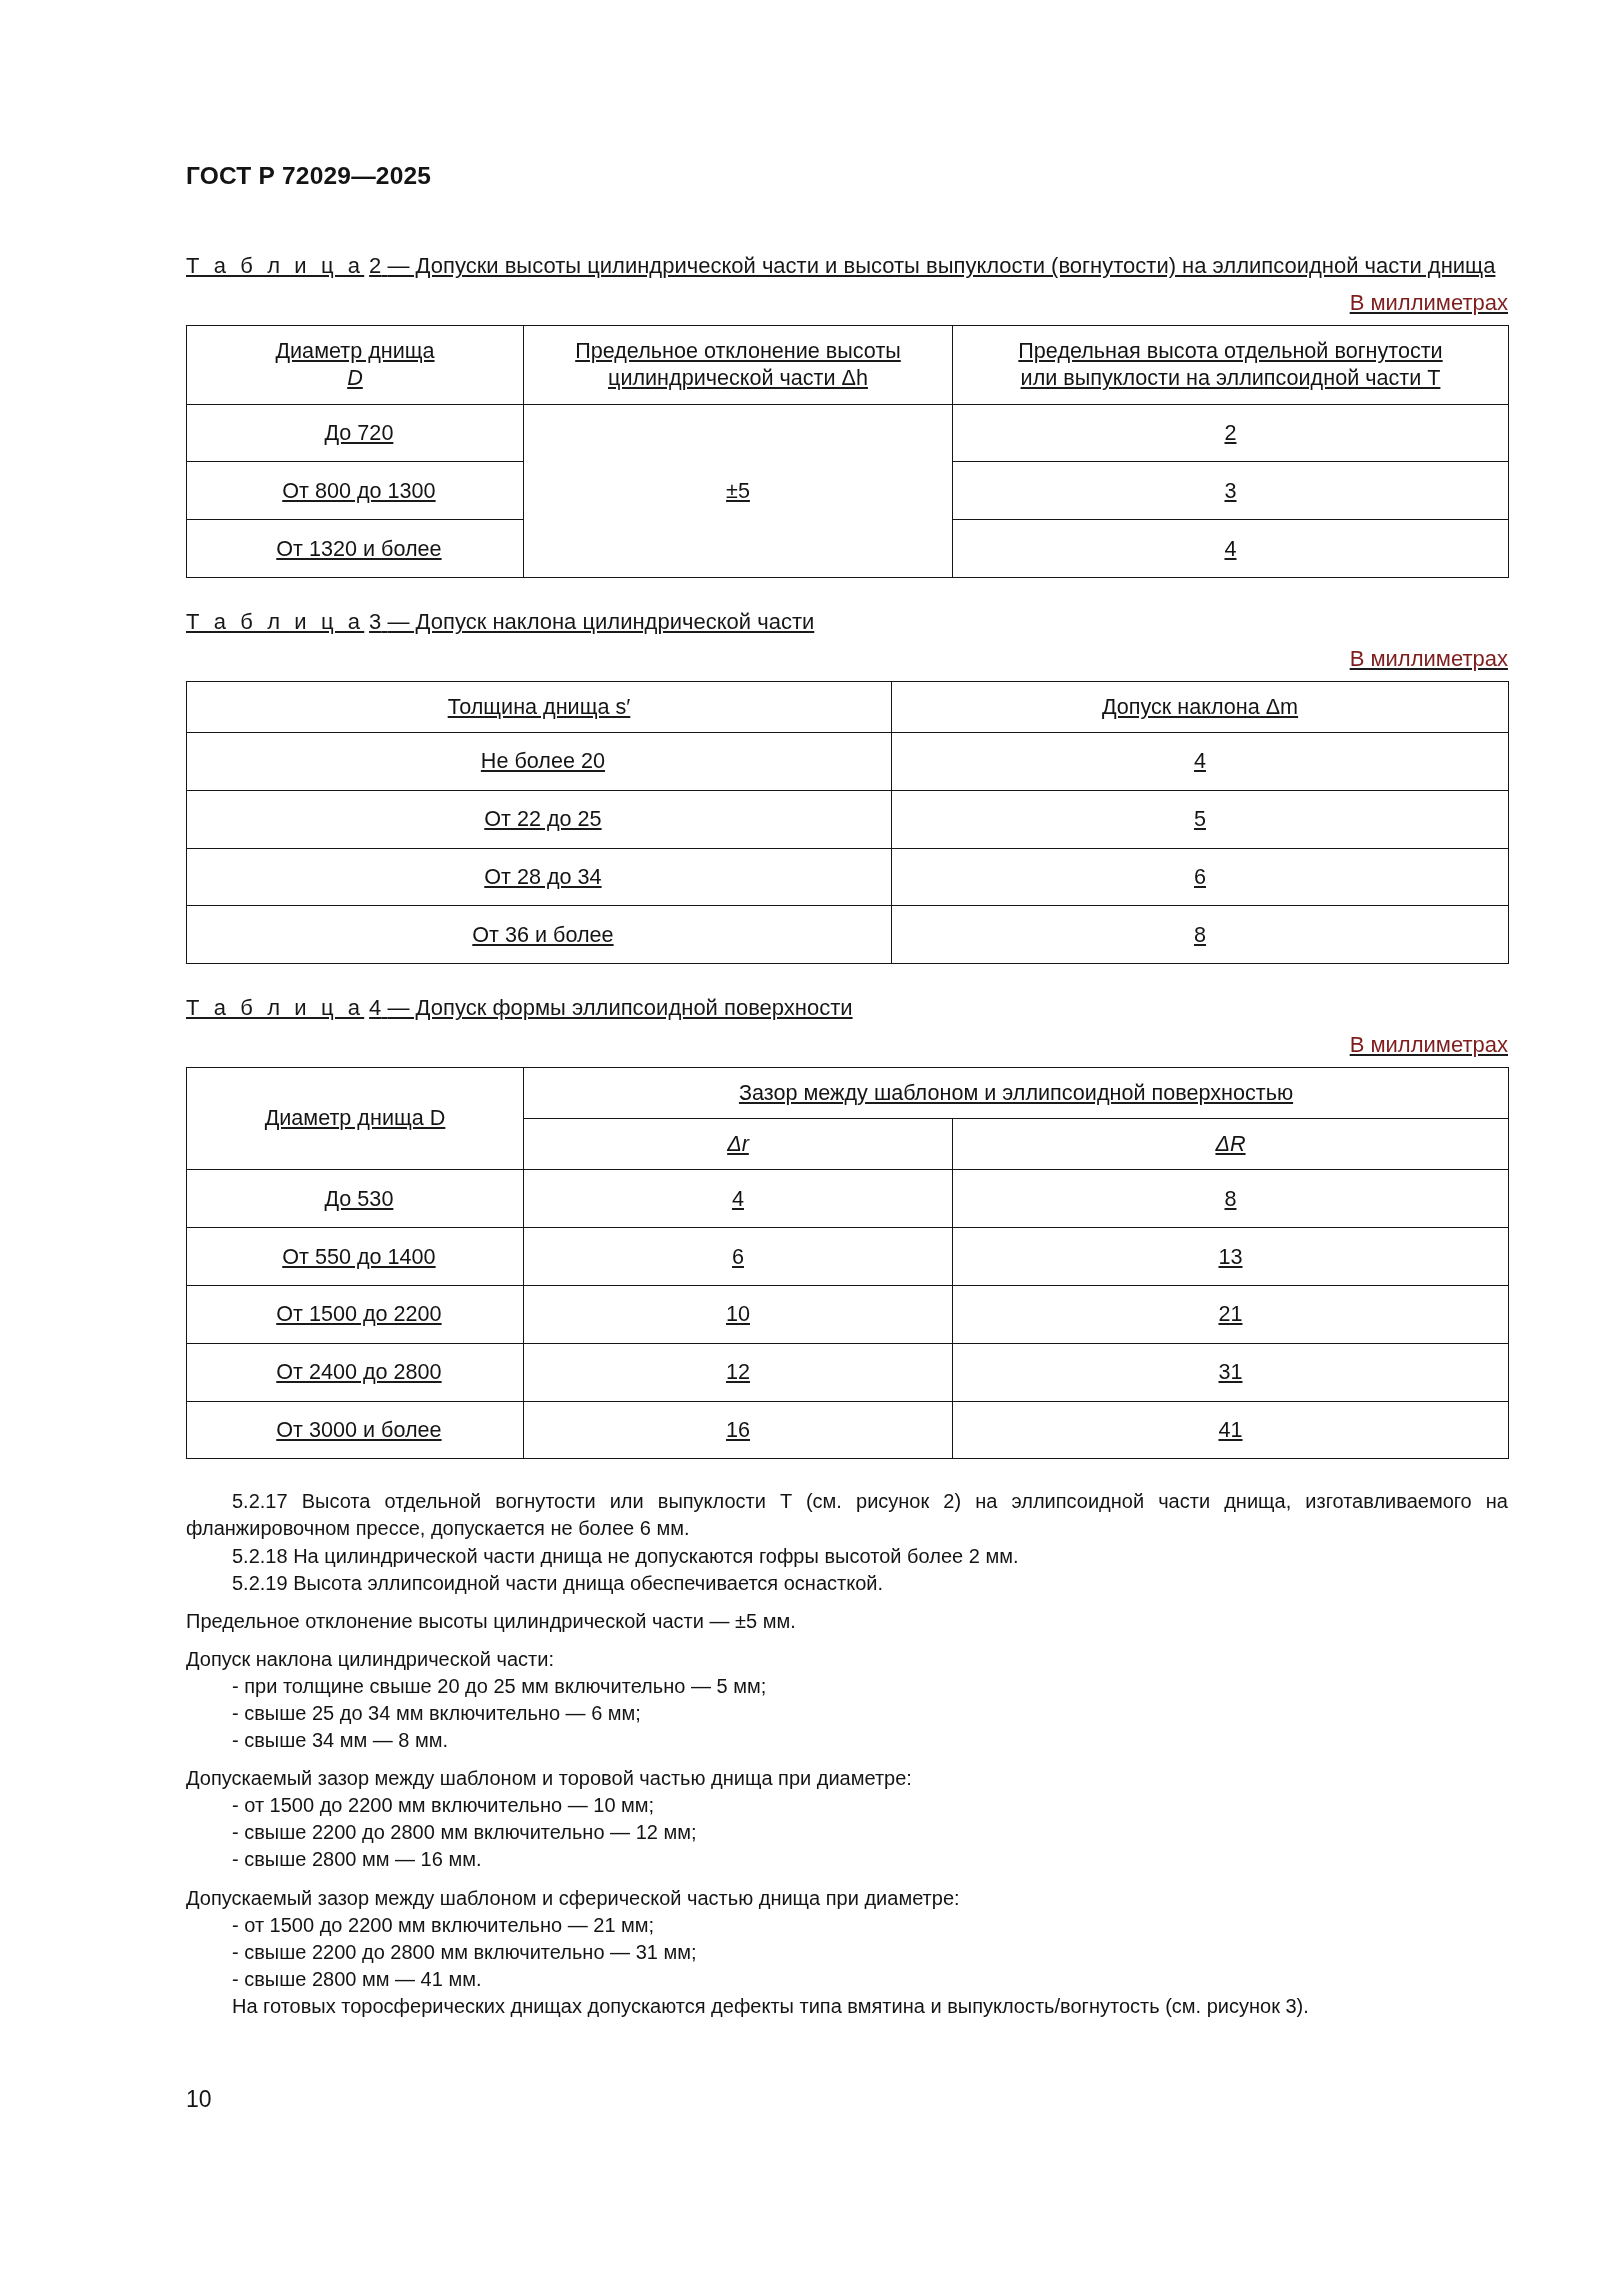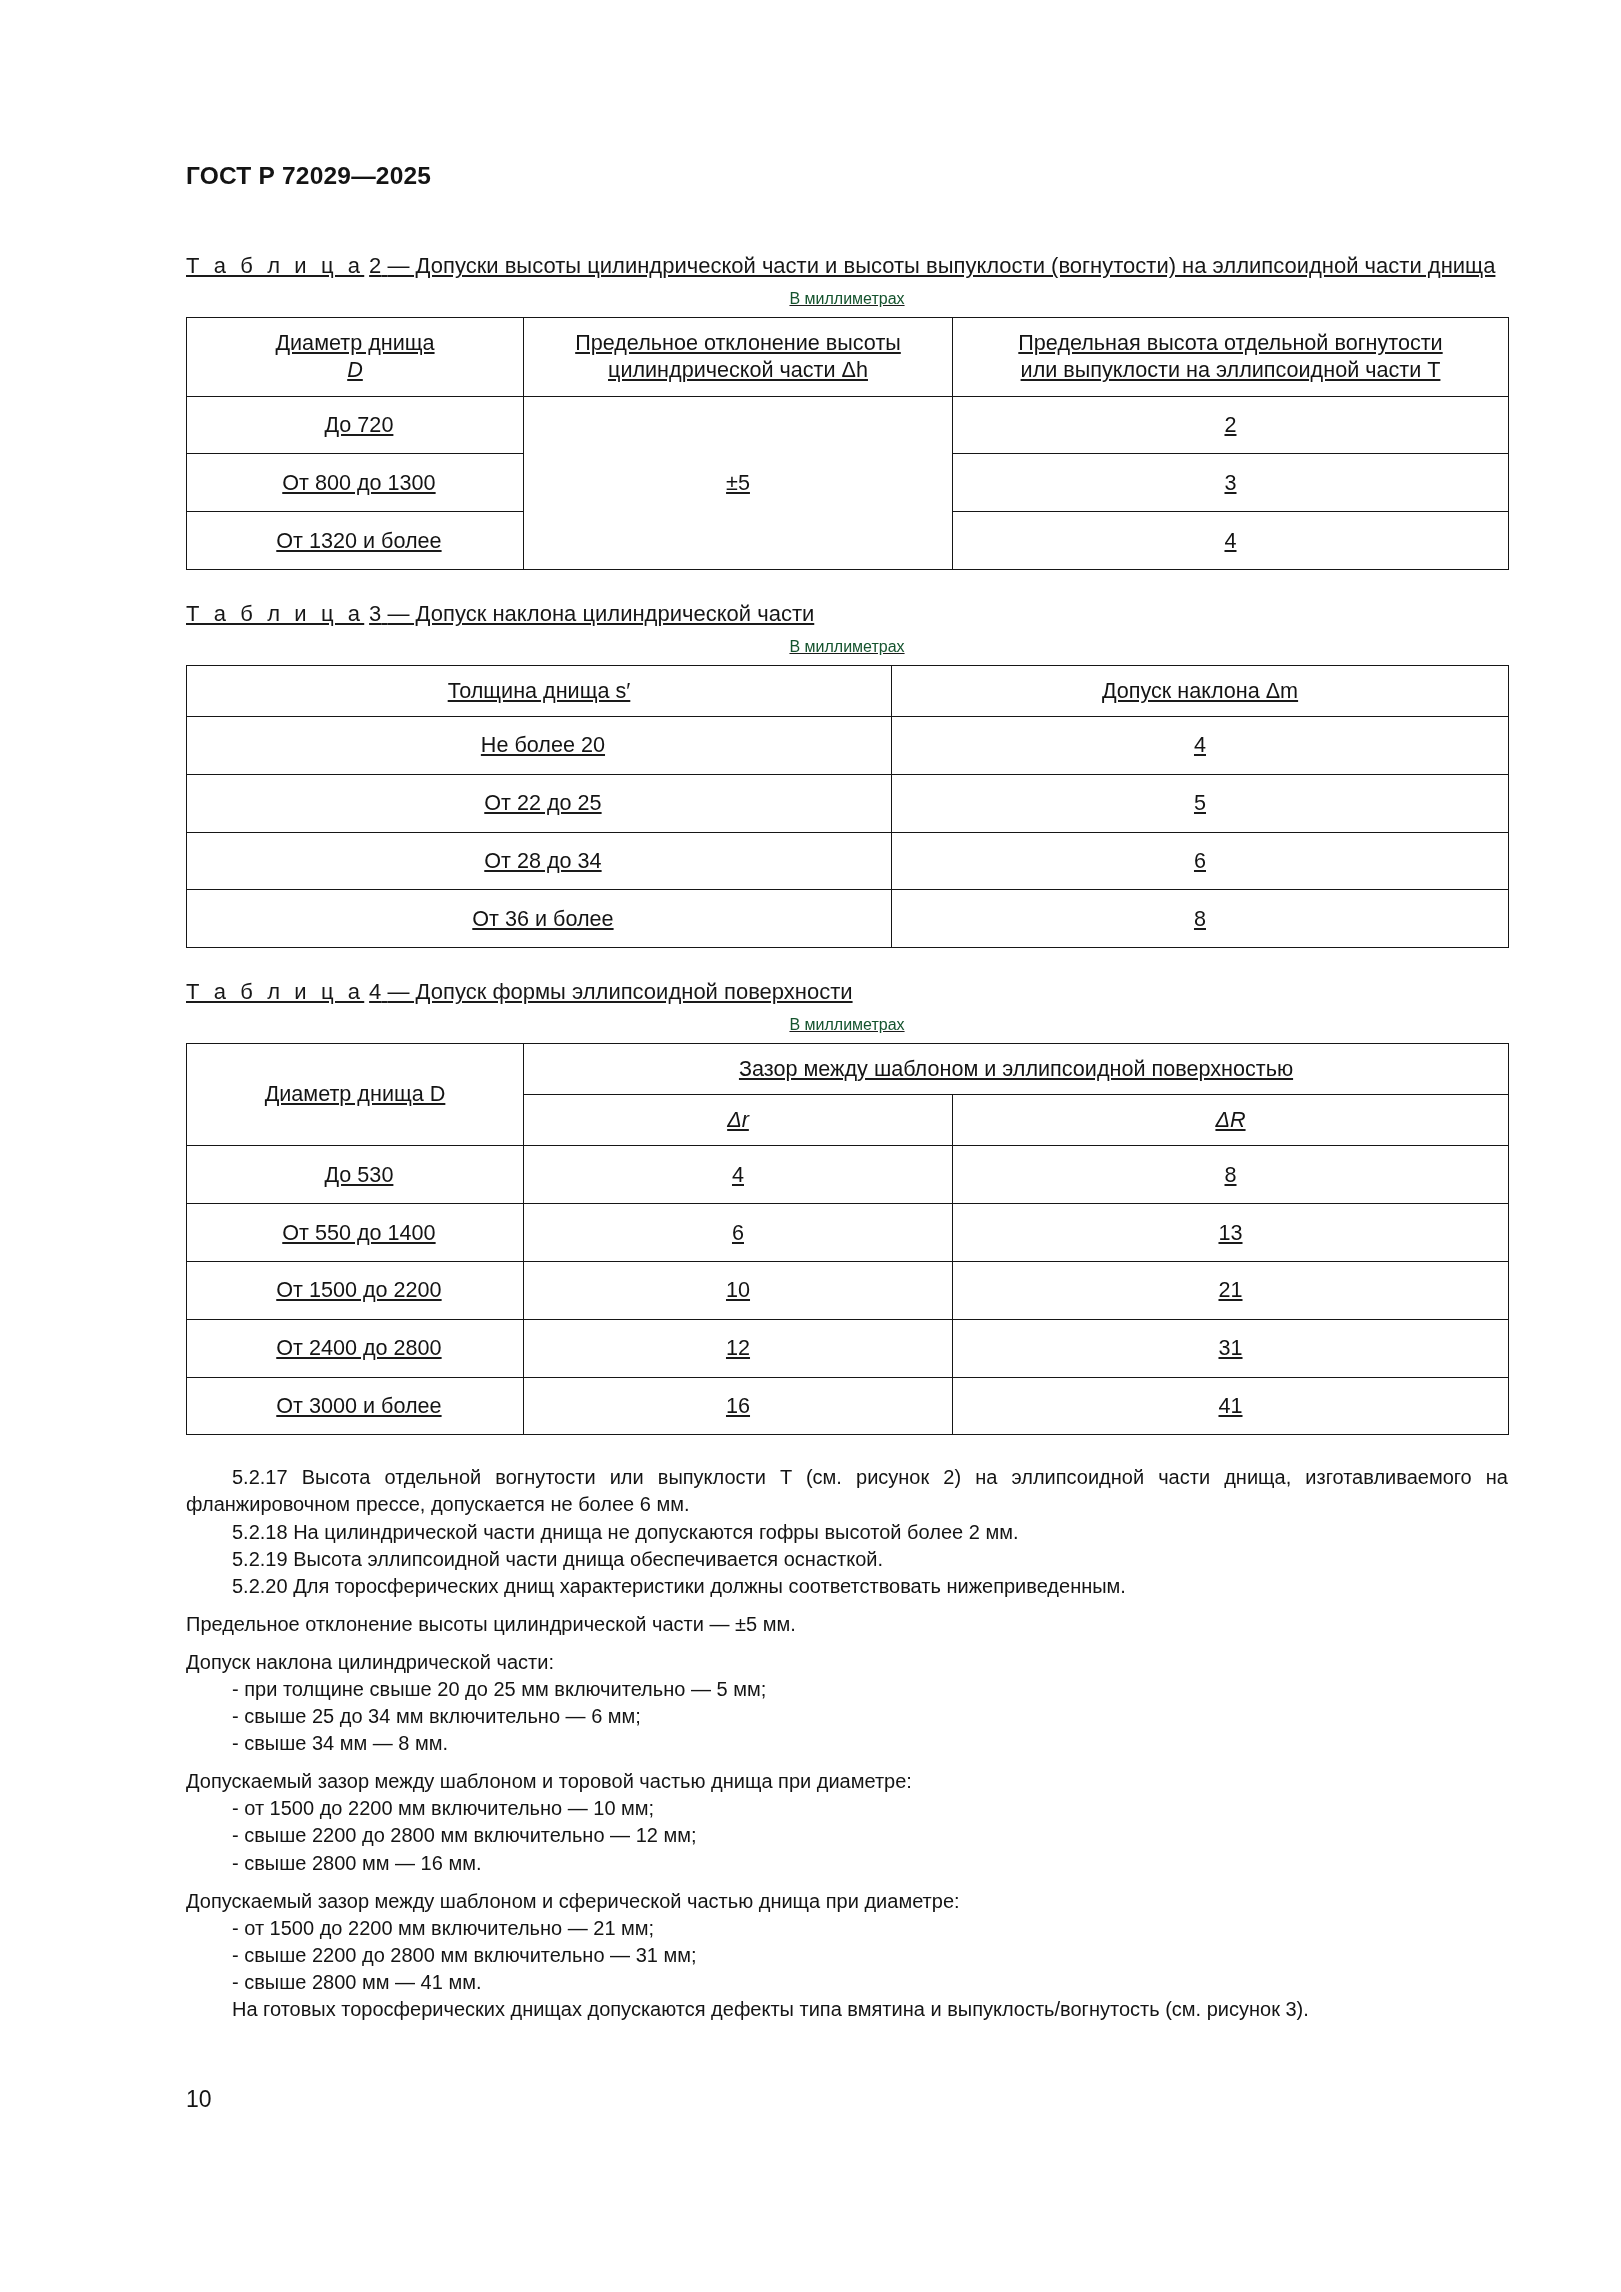--- a/index.html
+++ b/index.html
@@ -49,23 +49,23 @@
     margin: 0 0 5.9px 0;
   }
   .caption-word {
     letter-spacing: 4.1px;
   }
   .caption-num {
     letter-spacing: 0;
     padding-left: 4.9px;
   }
   .units-line {
-    font-size: 16px;
-    text-align: center;
-    color: #14532d;
+    font-size: 22px;
+    text-align: right;
+    color: #7f1d1d;
     margin: 9.8px 0 8.8px 0;
   }
 
   
   table.gost {
     border-collapse: collapse;
     width: 1322px;
     table-layout: fixed;
     font-size: 21.6px;
     color: #141414;
@@ -275,21 +275,20 @@
             <td class="num">41</td>
           </tr>
         </tbody>
       </table>
     </div>
 
     <div class="body-text">
       <p class="indent">5.2.17 Высота отдельной вогнутости или выпуклости T (см. рисунок 2) на эллипсоидной части днища, изготавливаемого на фланжировочном прессе, допускается не более 6 мм.</p>
       <p class="indent">5.2.18 На цилиндрической части днища не допускаются гофры высотой более 2 мм.</p>
       <p class="indent">5.2.19 Высота эллипсоидной части днища обеспечивается оснасткой.</p>
-      <p class="indent">5.2.20 Для торосферических днищ характеристики должны соответствовать нижеприведенным.</p>
       <p class="flat">Предельное отклонение высоты цилиндрической части — ±5 мм.</p>
       <p class="flat">Допуск наклона цилиндрической части:</p>
       <p class="dash">-  при толщине свыше 20 до 25 мм включительно — 5 мм;</p>
       <p class="dash">-  свыше 25 до 34 мм включительно — 6 мм;</p>
       <p class="dash">-  свыше 34 мм — 8 мм.</p>
       <p class="flat">Допускаемый зазор между шаблоном и торовой частью днища при диаметре:</p>
       <p class="dash">-  от 1500 до 2200 мм включительно — 10 мм;</p>
       <p class="dash">-  свыше 2200 до 2800 мм включительно — 12 мм;</p>
       <p class="dash">-  свыше 2800 мм — 16 мм.</p>
       <p class="flat">Допускаемый зазор между шаблоном и сферической частью днища при диаметре:</p>

